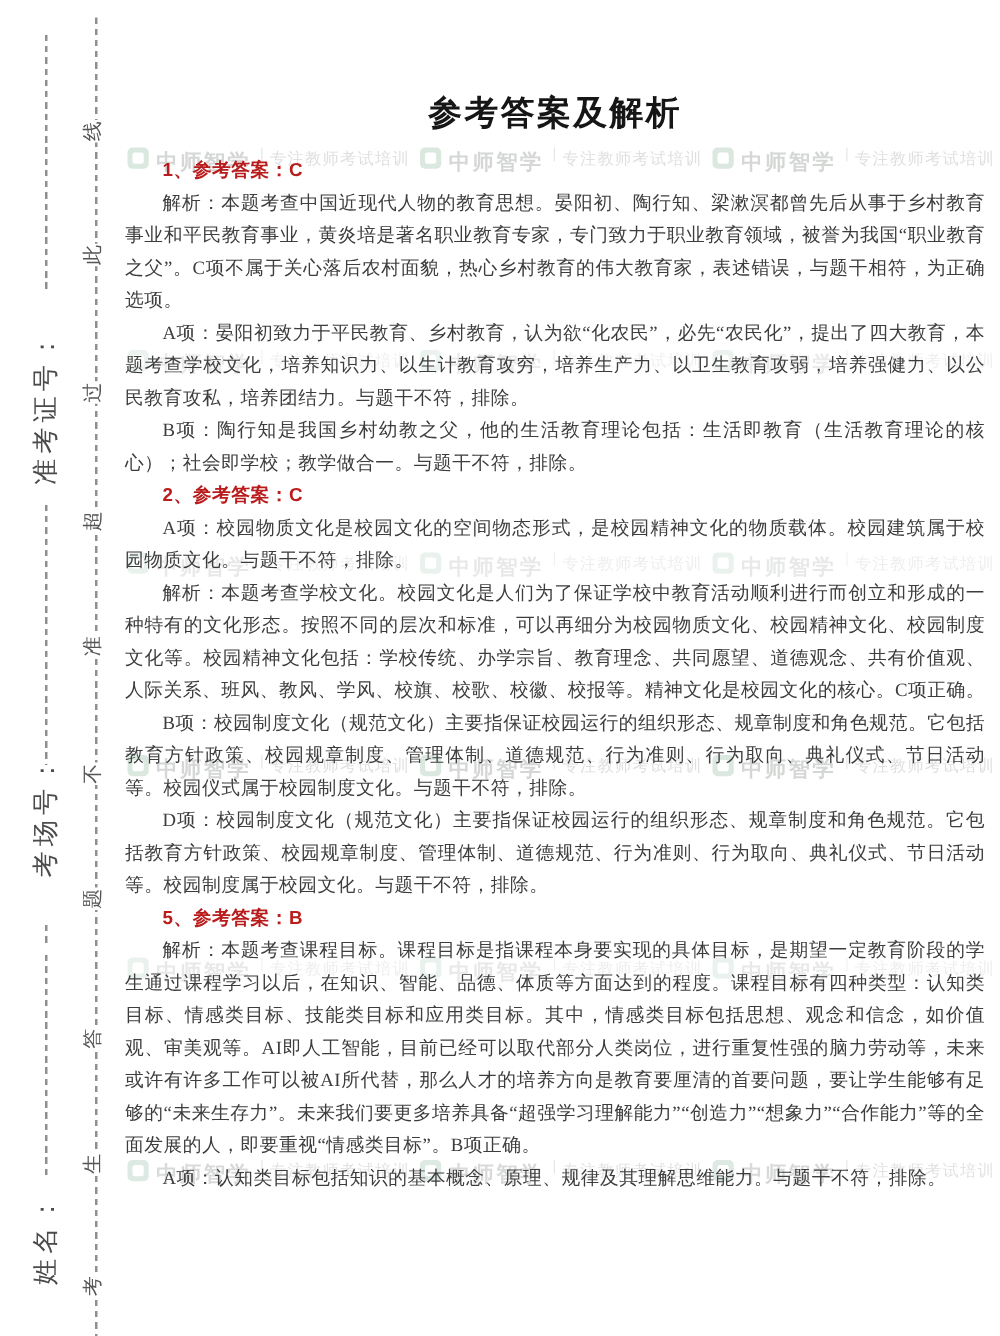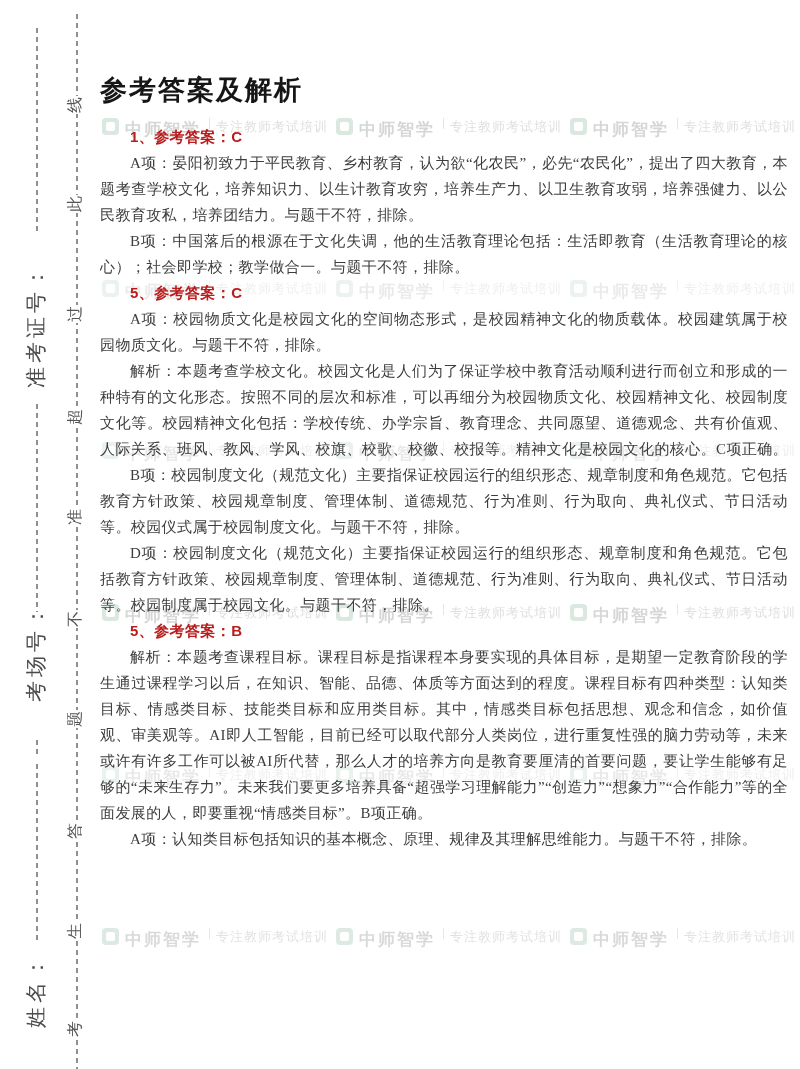--- a/index.html
+++ b/index.html
@@ -56,21 +56,21 @@
     line-height: 16px;
   }
 
   
   .content {
     position: absolute; left: 100px; top: 74px; width: 688px; z-index: 1;
   }
   .doc-title {
     font-family: "Liberation Sans", "DejaVu Sans", sans-serif;
     font-weight: bold; font-size: 27px; color: #161616;
-    text-align: left; line-height: 32px; margin-bottom: 18px;
+    text-align: center; line-height: 32px; margin-bottom: 18px;
     letter-spacing: 2px;
   }
   .blocks p {
     font-size: 15px; line-height: 26px; letter-spacing: 0.4px;
     color: #3d3d3d; text-align: justify; text-indent: 2em;
   }
   .blocks p.heading {
     font-family: Liberation Sans, sans-serif;
     font-weight: bold; color: #b91c1c;
   }
@@ -214,23 +214,24 @@
         <span class="boundary-char" style="top: 820px;">答</span>
         <span class="boundary-char" style="top: 920px;">生</span>
         <span class="boundary-char" style="top: 1018px;">考</span>
       </div>
   </div>
 
   <div class="content">
     <div class="doc-title">参考答案及解析</div>
     <div class="blocks" id="blocks">
         <p class="heading">1、参考答案：C</p>
+        <p class="body">解析：本题考查中国近现代人物的教育思想。晏阳初、陶行知、梁漱溟都曾先后从事于乡村教育事业和平民教育事业，黄炎培是著名职业教育专家，专门致力于职业教育领域，被誉为我国“职业教育之父”。C项不属于关心落后农村面貌，热心乡村教育的伟大教育家，表述错误，与题干相符，为正确选项。</p>
         <p class="body">A项：晏阳初致力于平民教育、乡村教育，认为欲“化农民”，必先“农民化”，提出了四大教育，本题考查学校文化，培养知识力、以生计教育攻穷，培养生产力、以卫生教育攻弱，培养强健力、以公民教育攻私，培养团结力。与题干不符，排除。</p>
-        <p class="body">B项：中国落后的根源在于文化失调，他的生活教育理论包括：生活即教育（生活教育理论的核心）；社会即学校；教学做合一。与题干不符，排除。</p>
-        <p class="heading">5、参考答案：C</p>
+        <p class="body">B项：陶行知是我国乡村幼教之父，他的生活教育理论包括：生活即教育（生活教育理论的核心）；社会即学校；教学做合一。与题干不符，排除。</p>
+        <p class="heading">2、参考答案：C</p>
         <p class="body">A项：校园物质文化是校园文化的空间物态形式，是校园精神文化的物质载体。校园建筑属于校园物质文化。与题干不符，排除。</p>
         <p class="body">解析：本题考查学校文化。校园文化是人们为了保证学校中教育活动顺利进行而创立和形成的一种特有的文化形态。按照不同的层次和标准，可以再细分为校园物质文化、校园精神文化、校园制度文化等。校园精神文化包括：学校传统、办学宗旨、教育理念、共同愿望、道德观念、共有价值观、人际关系、班风、教风、学风、校旗、校歌、校徽、校报等。精神文化是校园文化的核心。C项正确。</p>
         <p class="body">B项：校园制度文化（规范文化）主要指保证校园运行的组织形态、规章制度和角色规范。它包括教育方针政策、校园规章制度、管理体制、道德规范、行为准则、行为取向、典礼仪式、节日活动等。校园仪式属于校园制度文化。与题干不符，排除。</p>
         <p class="body">D项：校园制度文化（规范文化）主要指保证校园运行的组织形态、规章制度和角色规范。它包括教育方针政策、校园规章制度、管理体制、道德规范、行为准则、行为取向、典礼仪式、节日活动等。校园制度属于校园文化。与题干不符，排除。</p>
         <p class="heading">5、参考答案：B</p>
         <p class="body">解析：本题考查课程目标。课程目标是指课程本身要实现的具体目标，是期望一定教育阶段的学生通过课程学习以后，在知识、智能、品德、体质等方面达到的程度。课程目标有四种类型：认知类目标、情感类目标、技能类目标和应用类目标。其中，情感类目标包括思想、观念和信念，如价值观、审美观等。AI即人工智能，目前已经可以取代部分人类岗位，进行重复性强的脑力劳动等，未来或许有许多工作可以被AI所代替，那么人才的培养方向是教育要厘清的首要问题，要让学生能够有足够的“未来生存力”。未来我们要更多培养具备“超强学习理解能力”“创造力”“想象力”“合作能力”等的全面发展的人，即要重视“情感类目标”。B项正确。</p>
         <p class="body">A项：认知类目标包括知识的基本概念、原理、规律及其理解思维能力。与题干不符，排除。</p>
       </div>
   </div>
 

